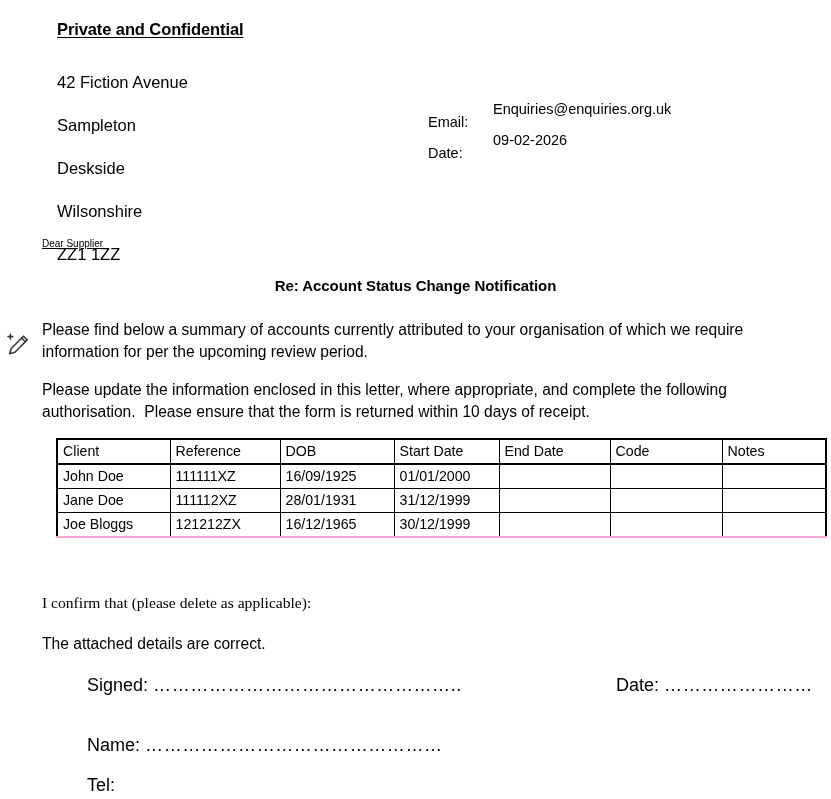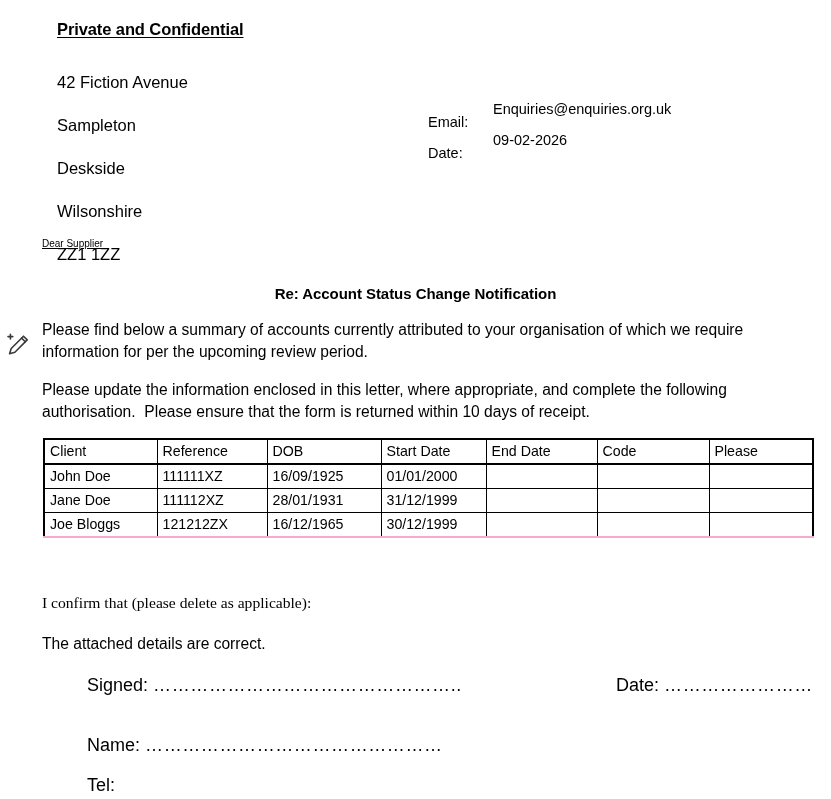--- a/index.html
+++ b/index.html
@@ -83,38 +83,37 @@
 
   .subject {
     position: absolute;
     left: 0;
     top: 277px;
     width: 831px;
     text-align: center;
     font-size: 15px;
     font-weight: bold;
     letter-spacing: -0.05px;
-    margin-top: 8px;
   }
 
   .para {
     position: absolute;
     left: 42px;
     width: 737px;
     font-size: 15.6px;
     line-height: 21.5px;
     white-space: pre-wrap;
   }
   .para-1 { top: 319px; }
   .para-2 { top: 379px; }
 
   
   .accounts-table {
     position: absolute;
-    left: 43px;
+    left: 56px;
     top: 438px;
     width: 769px;
     border-collapse: collapse;
     table-layout: fixed;
     font-size: 14.2px;
     border-radius: 11px;
   }
   .accounts-table td,
   .accounts-table th {
     border: 1px solid #000000;
@@ -219,21 +218,21 @@
         <col class="col-notes">
     </colgroup>
     <thead>
       <tr>
         <th>Client</th>
         <th>Reference</th>
         <th>DOB</th>
         <th>Start Date</th>
         <th>End Date</th>
         <th>Code</th>
-        <th>Please</th>
+        <th>Notes</th>
       </tr>
     </thead>
     <tbody>
       <tr>
         <td>John Doe</td>
         <td>111111XZ</td>
         <td>16/09/1925</td>
         <td>01/01/2000</td>
         <td></td>
         <td></td>

